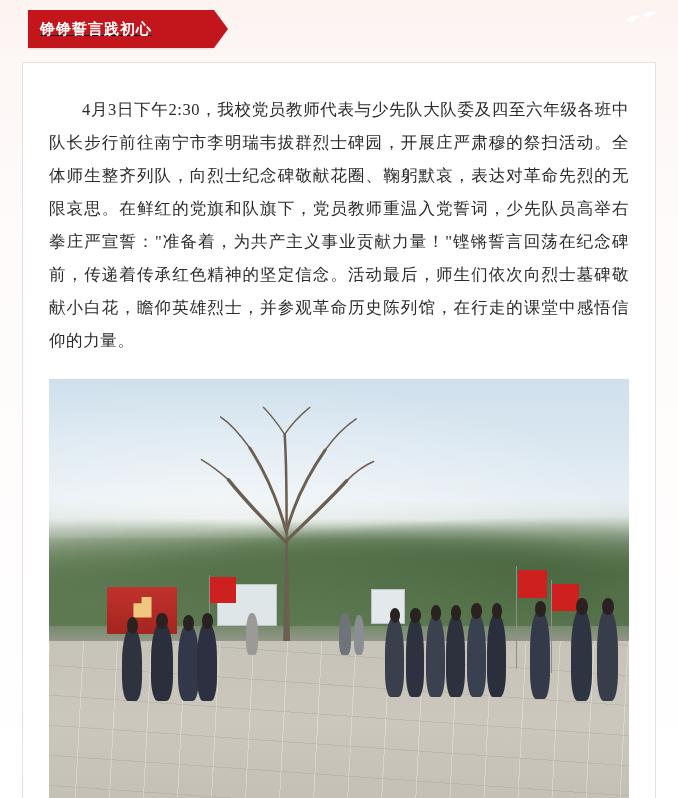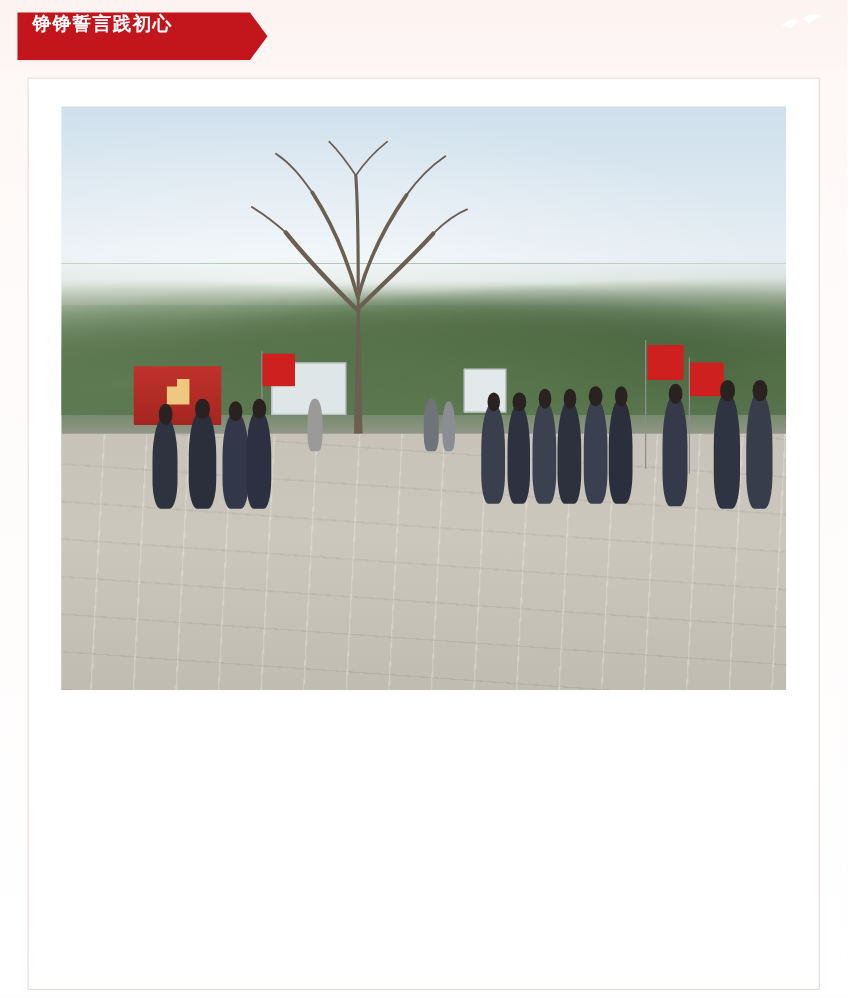--- a/index.html
+++ b/index.html
@@ -22,28 +22,29 @@
 
   
   .header {
     position: relative;
     height: 56px;
     width: 100%;
     background: linear-gradient(180deg, #fdf3f1 0%, #fdf6f5 100%);
   }
   .banner {
     position: absolute;
-    left: 14px;
+    left: 28px;
     top: 10px;
     height: 38px;
     width: 186px;
     background: #c3161c;
     display: flex;
-    align-items: flex-start;
+    align-items: center;
     box-shadow: 0 1px 2px rgba(0,0,0,0.12);
+    text-decoration: underline;
   }
   .banner:before {
     content: "";
     position: absolute;
     right: -14px;
     top: 0;
     width: 0;
     height: 0;
     border-top: 19px solid transparent;
     border-bottom: 19px solid transparent;
@@ -231,20 +232,23 @@
       <span class="banner-text">铮铮誓言践初心</span>
     </div>
     <svg class="banner-doves" viewBox="0 0 44 22">
       <path d="M4 13 C8 7, 14 6, 18 9 C15 10, 12 12, 10 15 C8 13, 6 13, 4 13 Z" fill="#ffffff" opacity="0.95"></path>
       <path d="M20 8 C24 3, 31 2, 36 5 C32 6, 28 8, 25 11 C23 9, 22 8, 20 8 Z" fill="#ffffff" opacity="0.95"></path>
     </svg>
   </div>
 
   <div class="card">
 
+    <div class="article">
+      <p>4月3日下午2:30，我校党员教师代表与少先队大队委及四至六年级各班中队长步行前往南宁市李明瑞韦拔群烈士碑园，开展庄严肃穆的祭扫活动。全体师生整齐列队，向烈士纪念碑敬献花圈、鞠躬默哀，表达对革命先烈的无限哀思。在鲜红的党旗和队旗下，党员教师重温入党誓词，少先队员高举右拳庄严宣誓："准备着，为共产主义事业贡献力量！"铿锵誓言回荡在纪念碑前，传递着传承红色精神的坚定信念。活动最后，师生们依次向烈士墓碑敬献小白花，瞻仰英雄烈士，并参观革命历史陈列馆，在行走的课堂中感悟信仰的力量。</p>
+    </div>
 
     <div class="photo-wrap">
       <div class="photo">
         <div class="sky-glow"></div>
         <div class="treeline"></div>
 
         <svg class="bare-tree" viewBox="0 0 200 280">
           <path d="M96 280 L99 150 L101 150 L104 280 Z" fill="#6b5f52"></path>
           <g stroke="#6b5f52" fill="none" stroke-linecap="round">
             <path d="M100 160 C80 140, 60 120, 40 95" stroke-width="3.5"></path>

